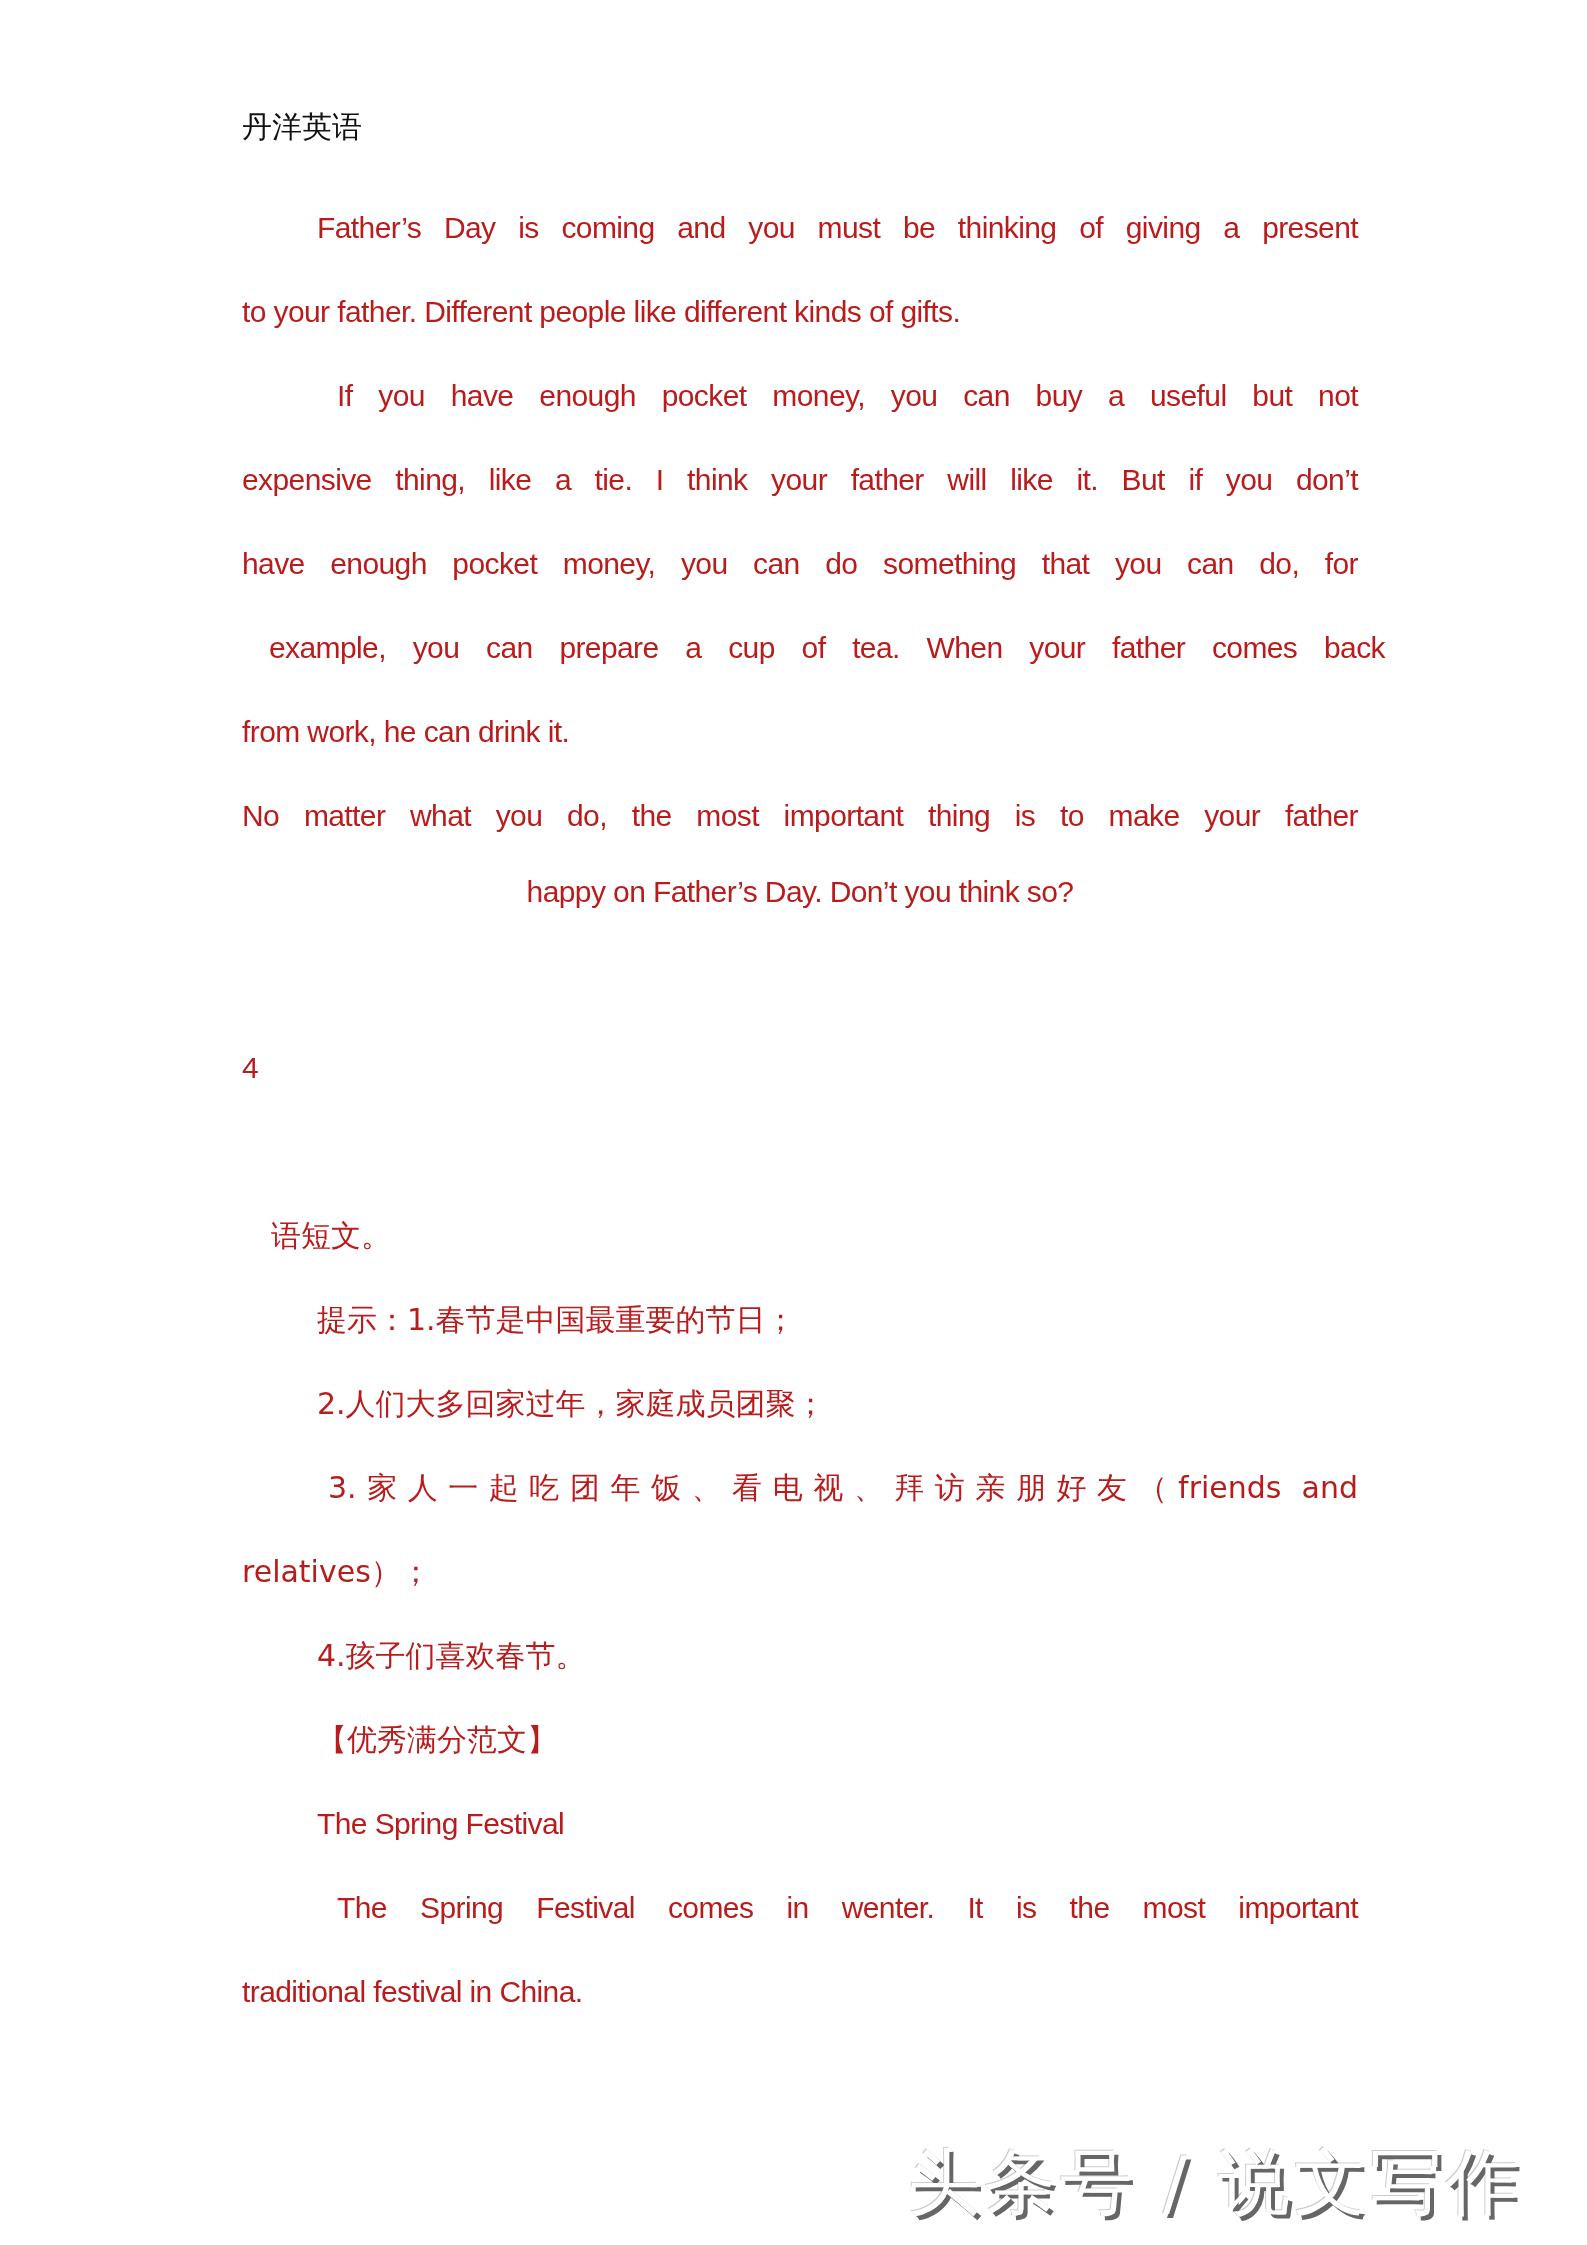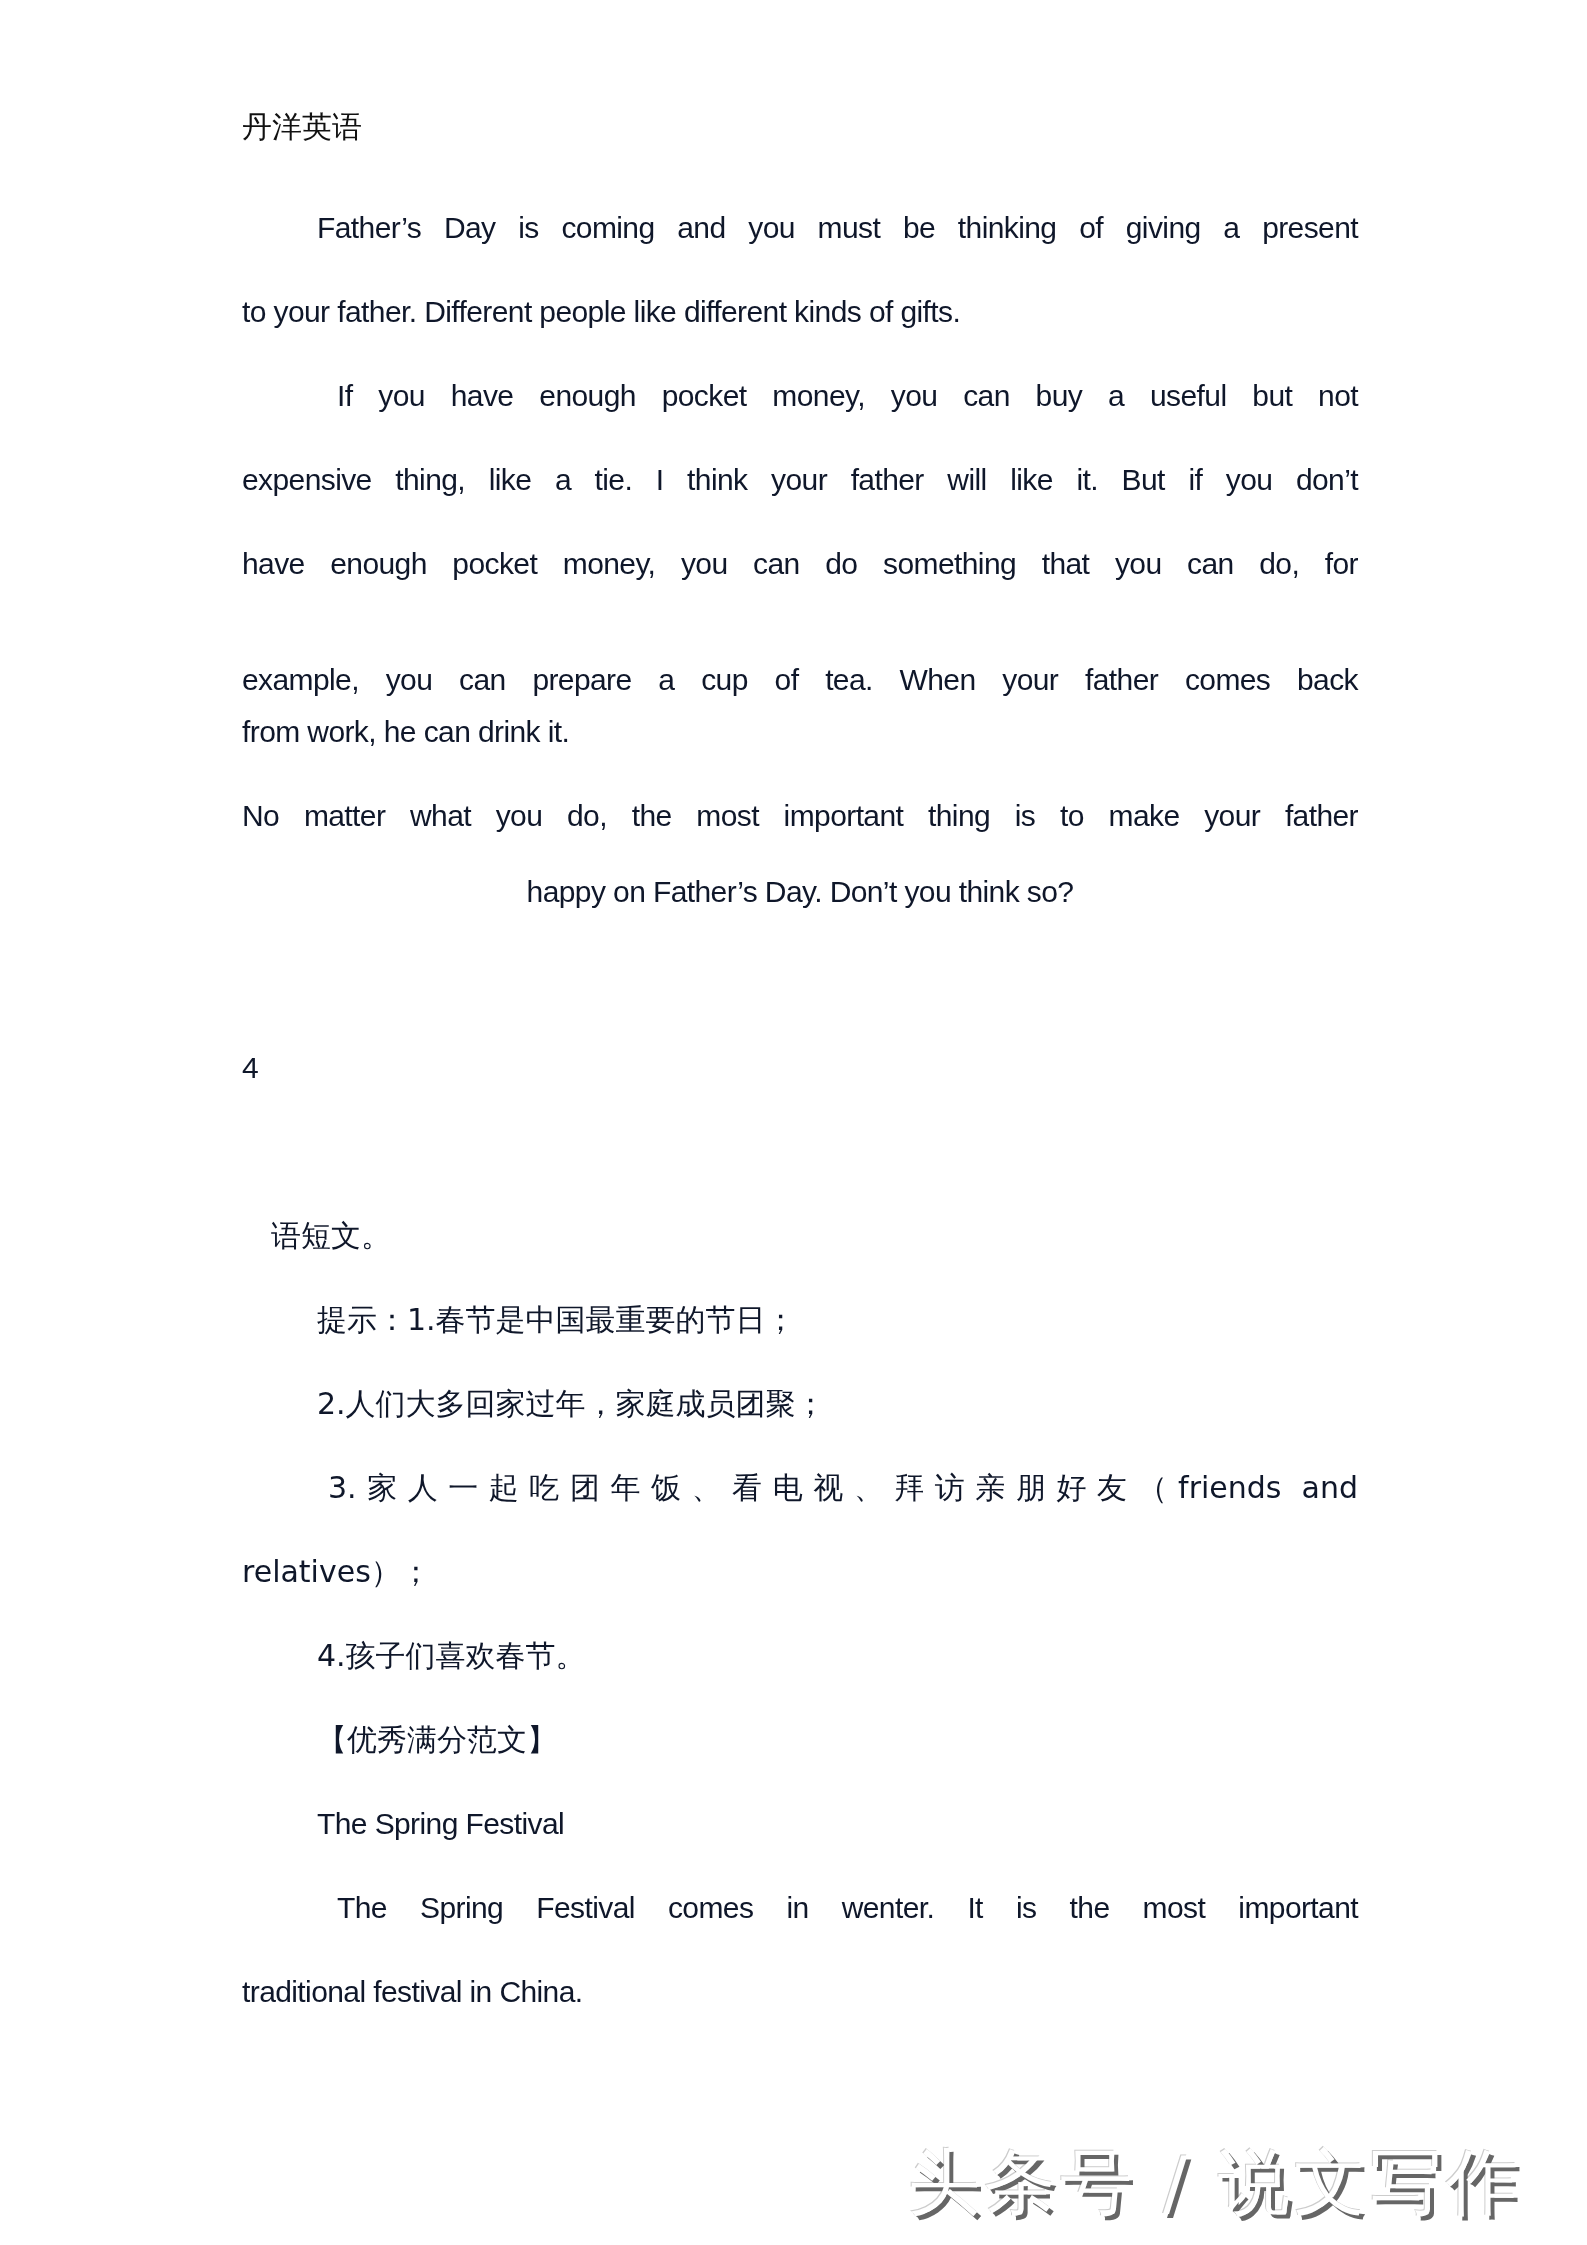--- a/index.html
+++ b/index.html
@@ -32,21 +32,21 @@
       color: #111;
       letter-spacing: 0px;
     }
     .line {
       position: absolute;
       left: 242px;
       width: 1116px;
       font-size: 30px;
       line-height: 40px;
       white-space: nowrap;
-      color: #0f172a;
+      color: #b91c1c;
       letter-spacing: -0.6px;
     }
     .line.justify {
       text-align: justify;
       text-align-last: justify;
     }
     .line.indent {
       left: 317px;
       width: 1041px;
     }
@@ -83,21 +83,21 @@
 <div class="page">
 
   <div class="header cjk">丹洋英语</div>
 
   <div class="line justify indent" style="top:208px;">Father’s Day is coming and you must be thinking of giving a present</div>
   <div class="line" style="top:292px;">to your father. Different people like different kinds of gifts.</div>
 
   <div class="line justify indent-md" style="top:376px;">If you have enough pocket money, you can buy a useful but not</div>
   <div class="line justify" style="top:460px;">expensive thing, like a tie. I think your father will like it. But if you don’t</div>
   <div class="line justify" style="top:544px;">have enough pocket money, you can do something that you can do, for</div>
-  <div class="line justify" style="top:660px;">example, you can prepare a cup of tea. When your father comes back</div>
+  <div class="line justify" style="top:628px;margin-left:27px;">example, you can prepare a cup of tea. When your father comes back</div>
   <div class="line" style="top:712px;">from work, he can drink it.</div>
 
   <div class="line justify" style="top:796px;">No matter what you do, the most important thing is to make your father</div>
   <div class="line" style="top:872px;text-align:center;">happy on Father’s Day. Don’t you think so?</div>
 
   <div class="line" style="top:1048px;">4</div>
 
   <div class="line cjk" style="top:1216px;margin-left:29px;">语短文。</div>
 
   <div class="line indent cjk" style="top:1300px;">提示：1.春节是中国最重要的节日；</div>

